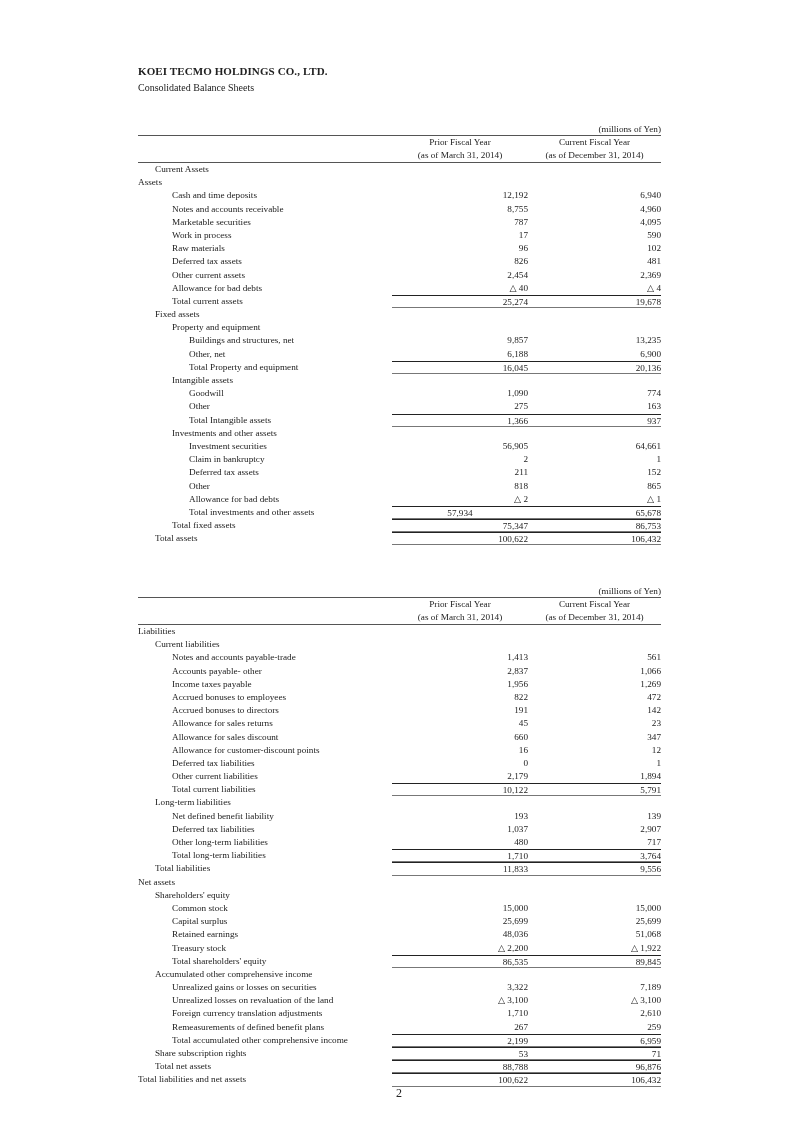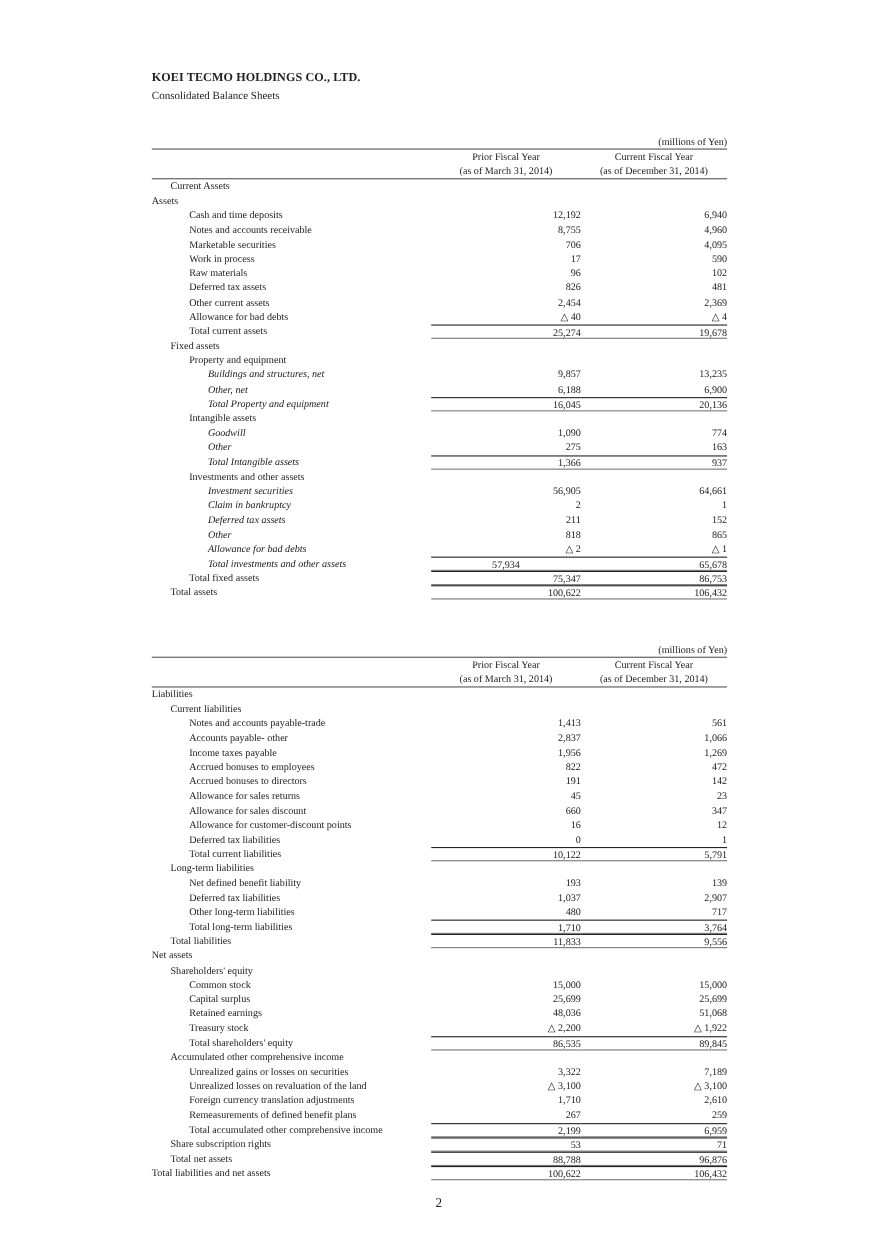--- a/index.html
+++ b/index.html
@@ -12,21 +12,21 @@
   .hdr .lbl { flex: 1; }
   .hdr .c { width: 136px; text-align: center; line-height: 13px; }
   .hdr .c2 { width: 133px; }
   .row { display: flex; height: 13.2px; line-height: 13.2px; white-space: nowrap; }
   .row .lbl { flex: 1; }
   .row .v { width: 136px; text-align: right; box-sizing: border-box; }
   .row .v2 { width: 133px; }
   .ind0 { padding-left: 0; }
   .ind1 { padding-left: 17px; }
   .ind2 { padding-left: 34px; }
-  .ind3 { padding-left: 51px; font-style: italic; }
+  .ind3 { padding-left: 51px; }
   .tot .v { border-top: 1.2px solid #222; border-bottom: 1.5px solid #777; }
   .page-num { position: absolute; left: 396px; top: 1086px; font-size: 12px; }
 </style>
 </head>
 <body>
 
 <div class="company">KOEI TECMO HOLDINGS CO., LTD.</div>
 <div class="subtitle">Consolidated Balance Sheets</div>
 
 <div class="sheet" id="sheet-assets" style="top:106px;">
@@ -58,21 +58,21 @@
         <div class="v">12,192</div>
         <div class="v v2">6,940</div>
       </div>
       <div class="row">
         <div class="lbl ind2">Notes and accounts receivable</div>
         <div class="v">8,755</div>
         <div class="v v2">4,960</div>
       </div>
       <div class="row">
         <div class="lbl ind2">Marketable securities</div>
-        <div class="v">706</div>
+        <div class="v">787</div>
         <div class="v v2">4,095</div>
       </div>
       <div class="row">
         <div class="lbl ind2">Work in process</div>
         <div class="v">17</div>
         <div class="v v2">590</div>
       </div>
       <div class="row">
         <div class="lbl ind2">Raw materials</div>
         <div class="v">96</div>
@@ -253,20 +253,25 @@
       <div class="row">
         <div class="lbl ind2">Allowance for customer-discount points</div>
         <div class="v">16</div>
         <div class="v v2">12</div>
       </div>
       <div class="row">
         <div class="lbl ind2">Deferred tax liabilities</div>
         <div class="v">0</div>
         <div class="v v2">1</div>
       </div>
+      <div class="row">
+        <div class="lbl ind2">Other current liabilities</div>
+        <div class="v">2,179</div>
+        <div class="v v2">1,894</div>
+      </div>
       <div class="row tot">
         <div class="lbl ind2">Total current liabilities</div>
         <div class="v" style="padding-right: 0px;">10,122</div>
         <div class="v v2">5,791</div>
       </div>
       <div class="row">
         <div class="lbl ind1">Long-term liabilities</div>
         <div class="v"></div>
         <div class="v v2"></div>
       </div>

